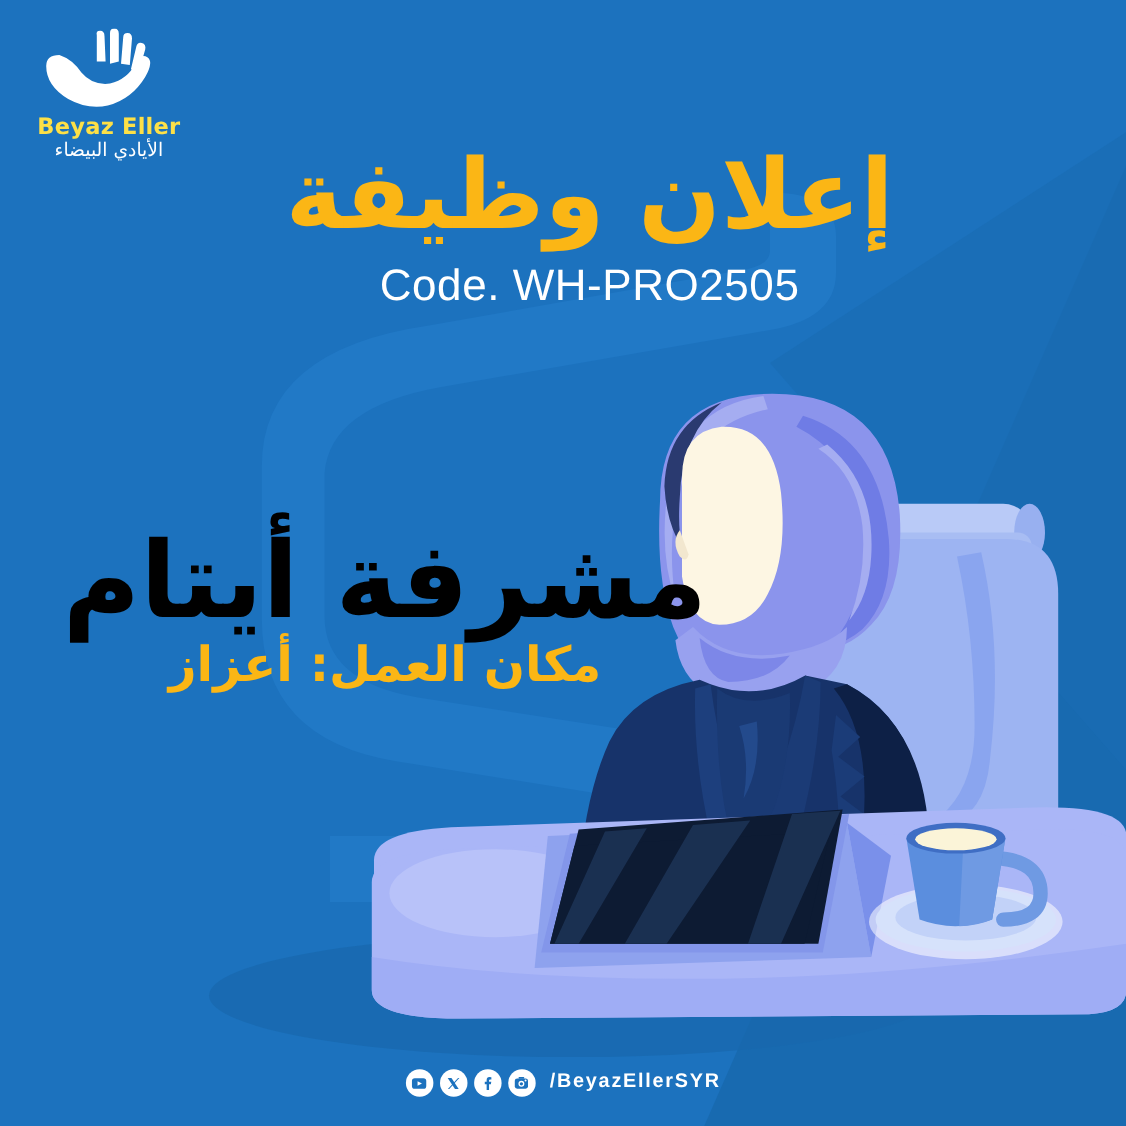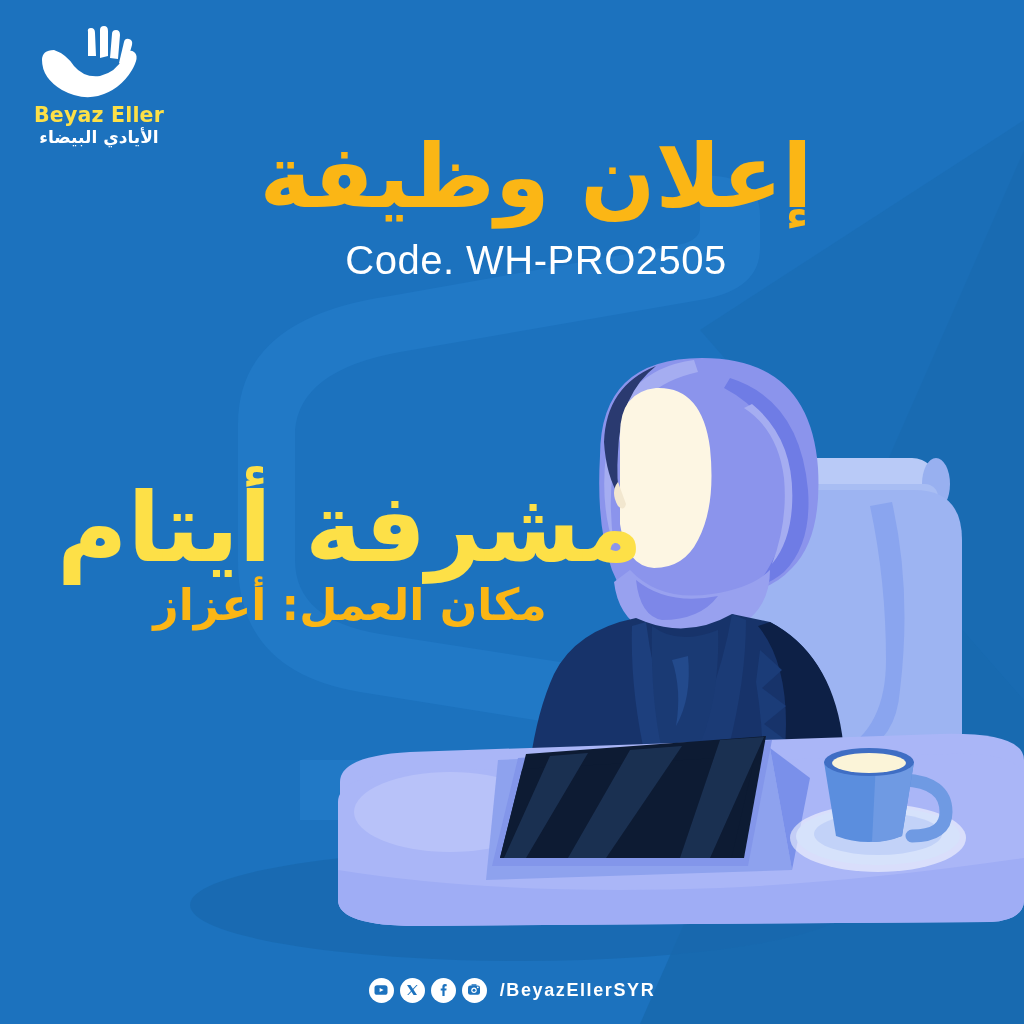--- a/index.html
+++ b/index.html
@@ -37,21 +37,21 @@
     font-weight: bold;
     letter-spacing: 0.2px;
     line-height: 1.05;
     margin-top: 3px;
     font-family: "DejaVu Sans", "Liberation Sans", sans-serif;
     direction: ltr;
   }
   .logo-name-ar {
     color: #ffffff;
     font-size: 17px;
-    font-weight: bold;
+    font-weight: normal;
     line-height: 1.25;
     direction: rtl;
     font-family: "DejaVu Sans", "Liberation Sans", sans-serif;
   }
 
   
   .headline-wrap {
     position: absolute;
     left: 0; right: 0;
     top: 132px;
@@ -81,21 +81,21 @@
   
   .job-block {
     position: absolute;
     left: 40px;
     top: 478px;
     width: 620px;
     text-align: center;
     z-index: 20;
   }
   .job-title {
-    color: #fde047;
+    color: #000000;
     font-size: 96px;
     font-weight: bold;
     line-height: 1.05;
     direction: rtl;
     letter-spacing: -1px;
   }
   .job-location {
     color: #fbb615;
     font-size: 44px;
     font-weight: bold;
@@ -112,21 +112,21 @@
   }
   .illustration svg { display: block; width: 724px; height: 620px; }
 
   
   .social-bar {
     position: absolute;
     left: 0; right: 0;
     bottom: 16px;
     height: 36px;
     display: flex;
-    align-items: center;
+    align-items: flex-start;
     justify-content: center;
     gap: 6px;
     z-index: 30;
     direction: ltr;
   }
   .social-icon {
     width: 25px; height: 25px;
     border-radius: 50%;
     background: #ffffff;
     display: flex;

